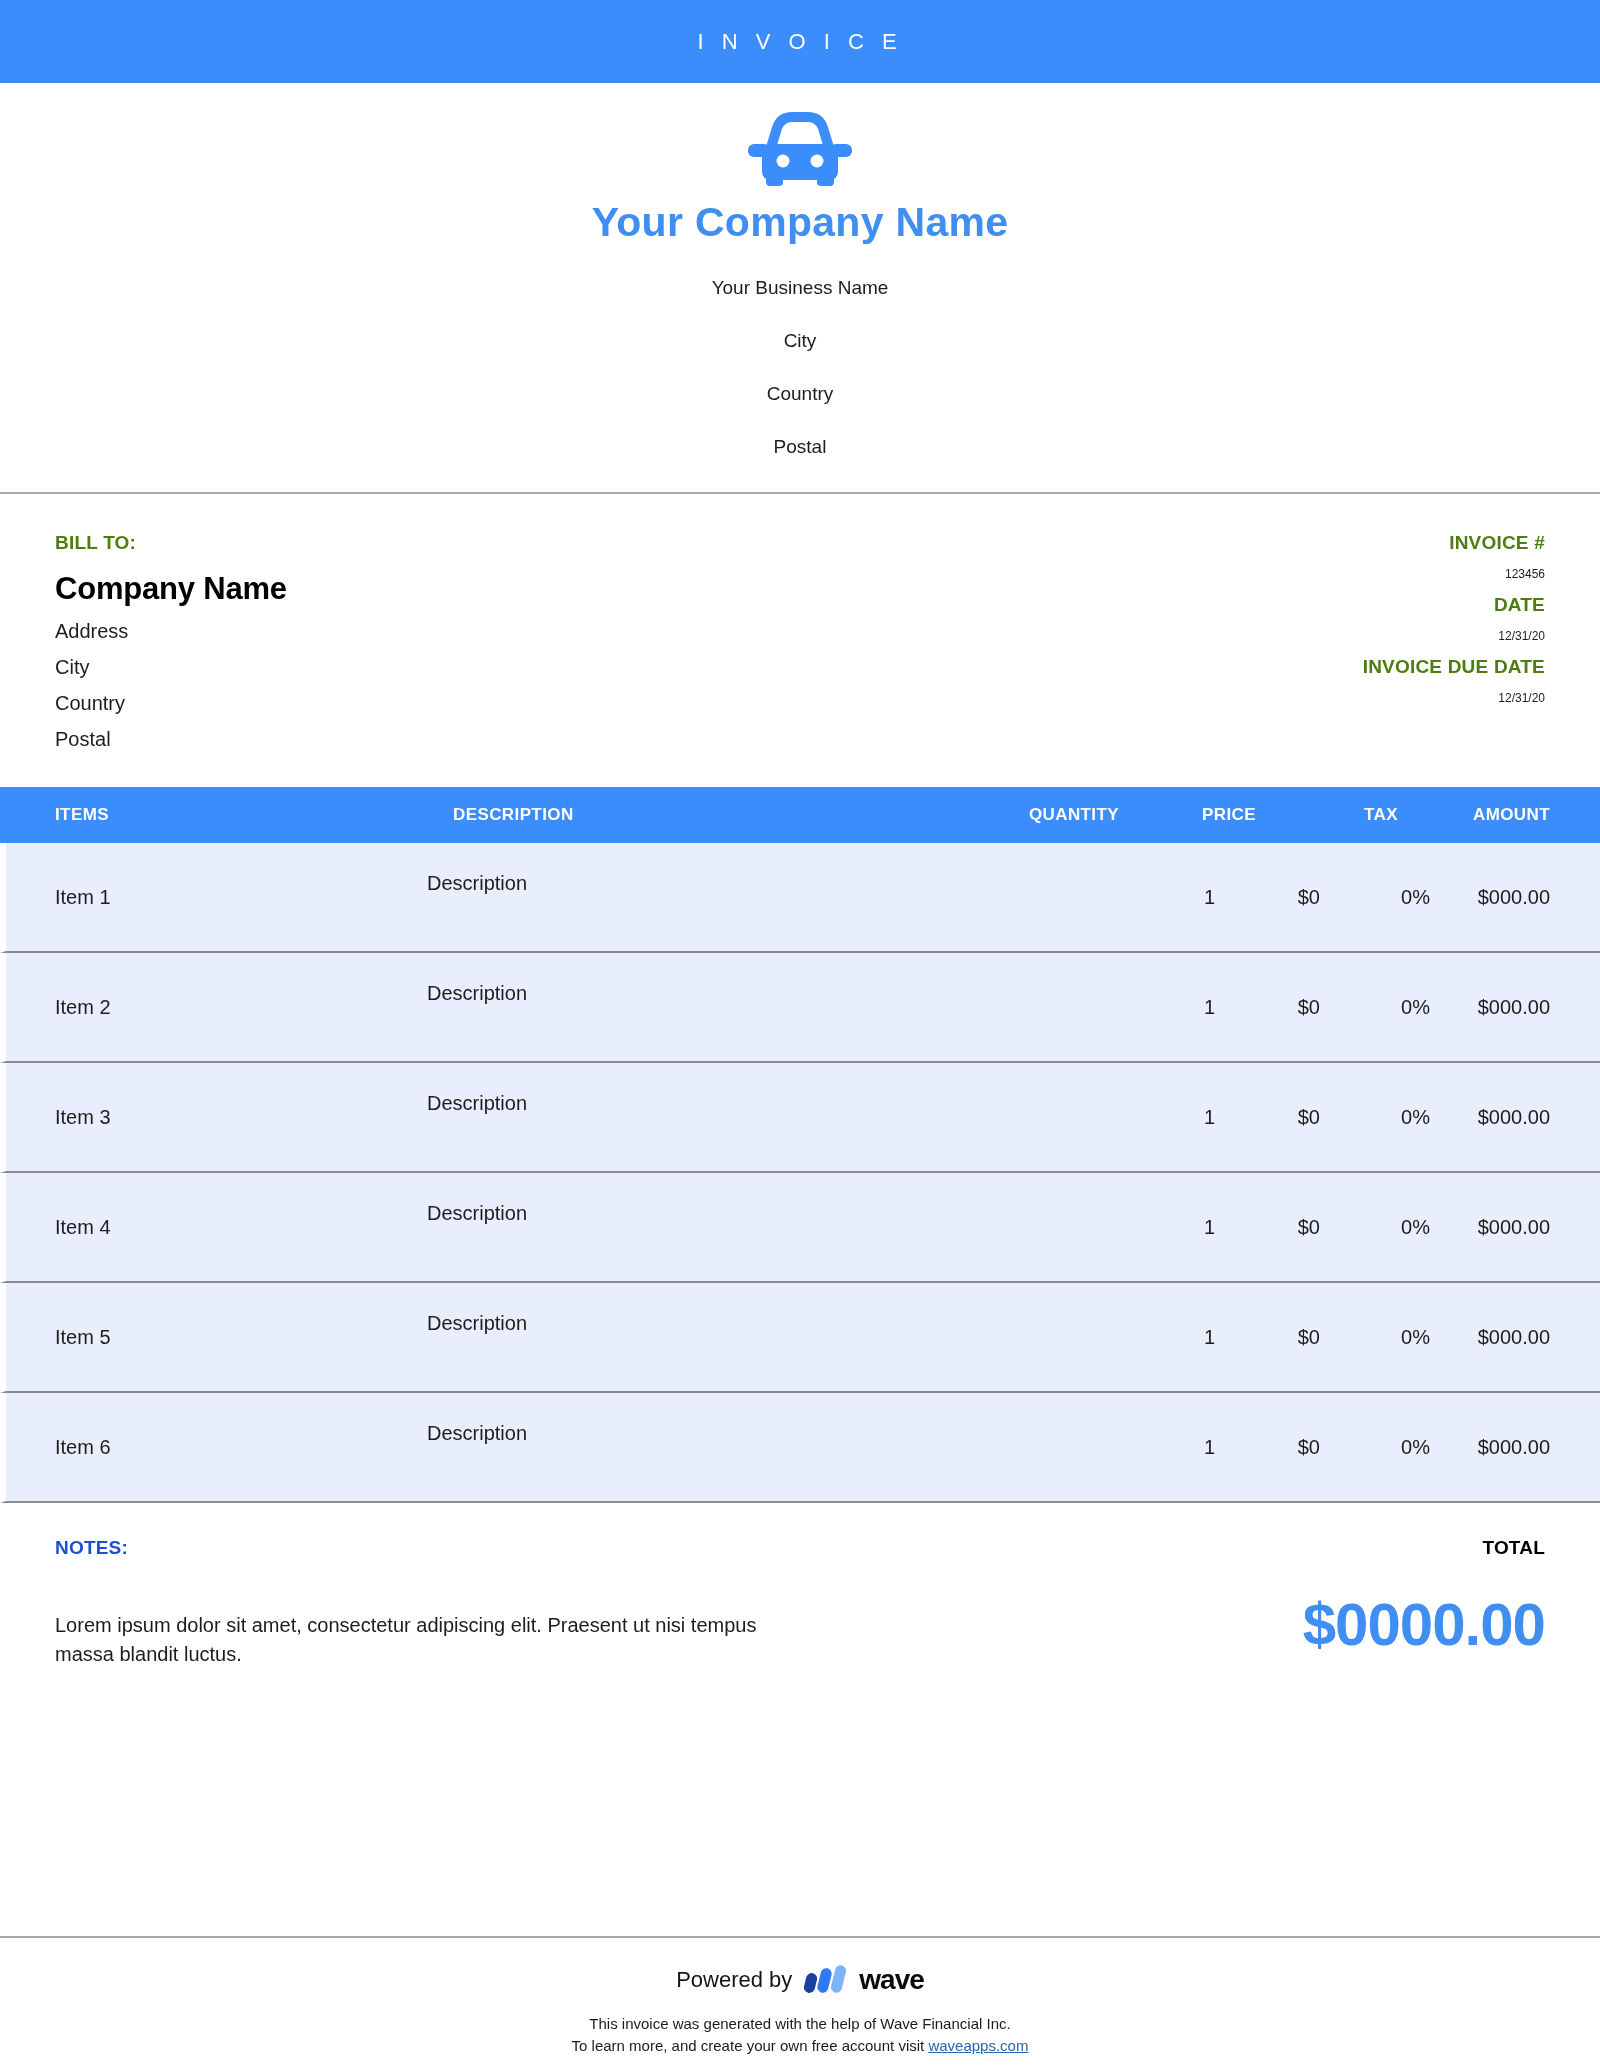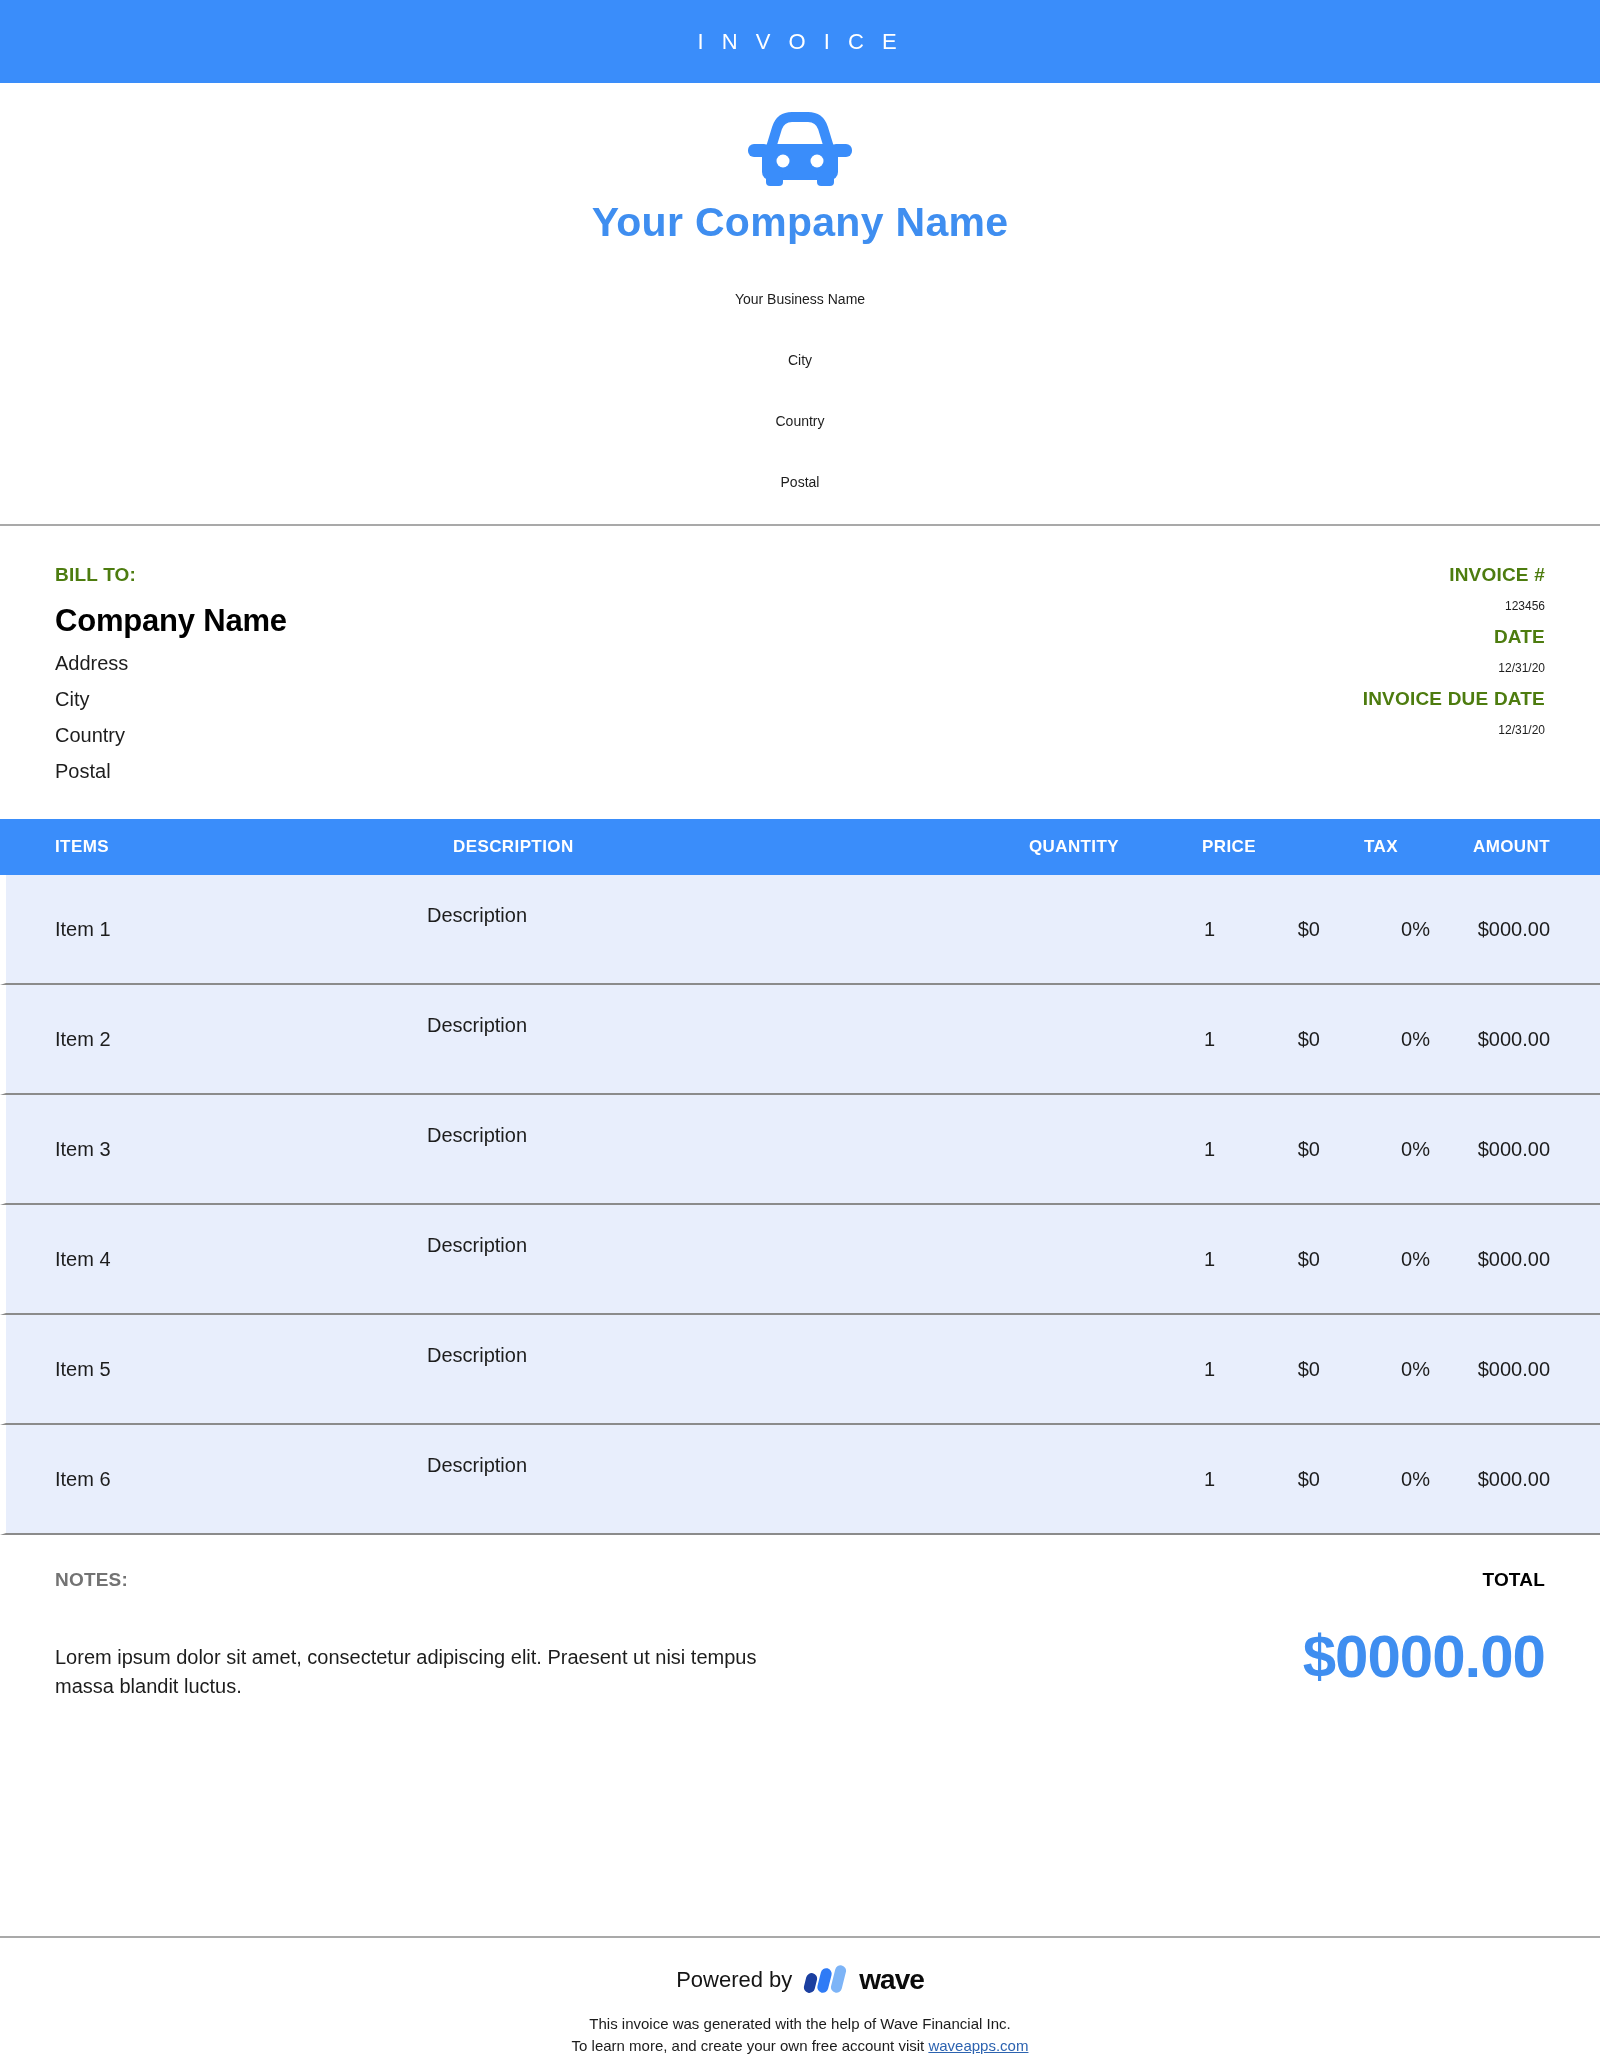--- a/index.html
+++ b/index.html
@@ -48,23 +48,23 @@
     justify-content: center;
   }
   .company-name {
     color: #3f8ef0;
     font-size: 41px;
     font-weight: bold;
     margin-top: 10px;
     letter-spacing: 0.3px;
   }
   .company-line {
-    font-size: 14px;
-    color: #1d1d1d;
-    margin-top: 45px;
+    font-size: 19px;
+    color: #1d1d1d;
+    margin-top: 31px;
     font-weight: 400;
   }
 
   .rule {
     height: 2px;
     background: #a9a9a9;
     width: 100%;
   }
 
   
@@ -143,21 +143,21 @@
   .bottom {
     display: flex;
     justify-content: space-between;
     padding: 34px 55px 0 55px;
     flex: 1;
   }
   .notes-col { width: 830px; }
   .notes-label {
     font-size: 19px;
     font-weight: bold;
-    color: #737373;
+    color: #1d4ed8;
     letter-spacing: 0.2px;
   }
   .notes-body {
     font-size: 20px;
     line-height: 1.45;
     margin-top: 52px;
     color: #1d1d1d;
     max-width: 760px;
   }
   .total-col { text-align: right; padding-top: 0; }

